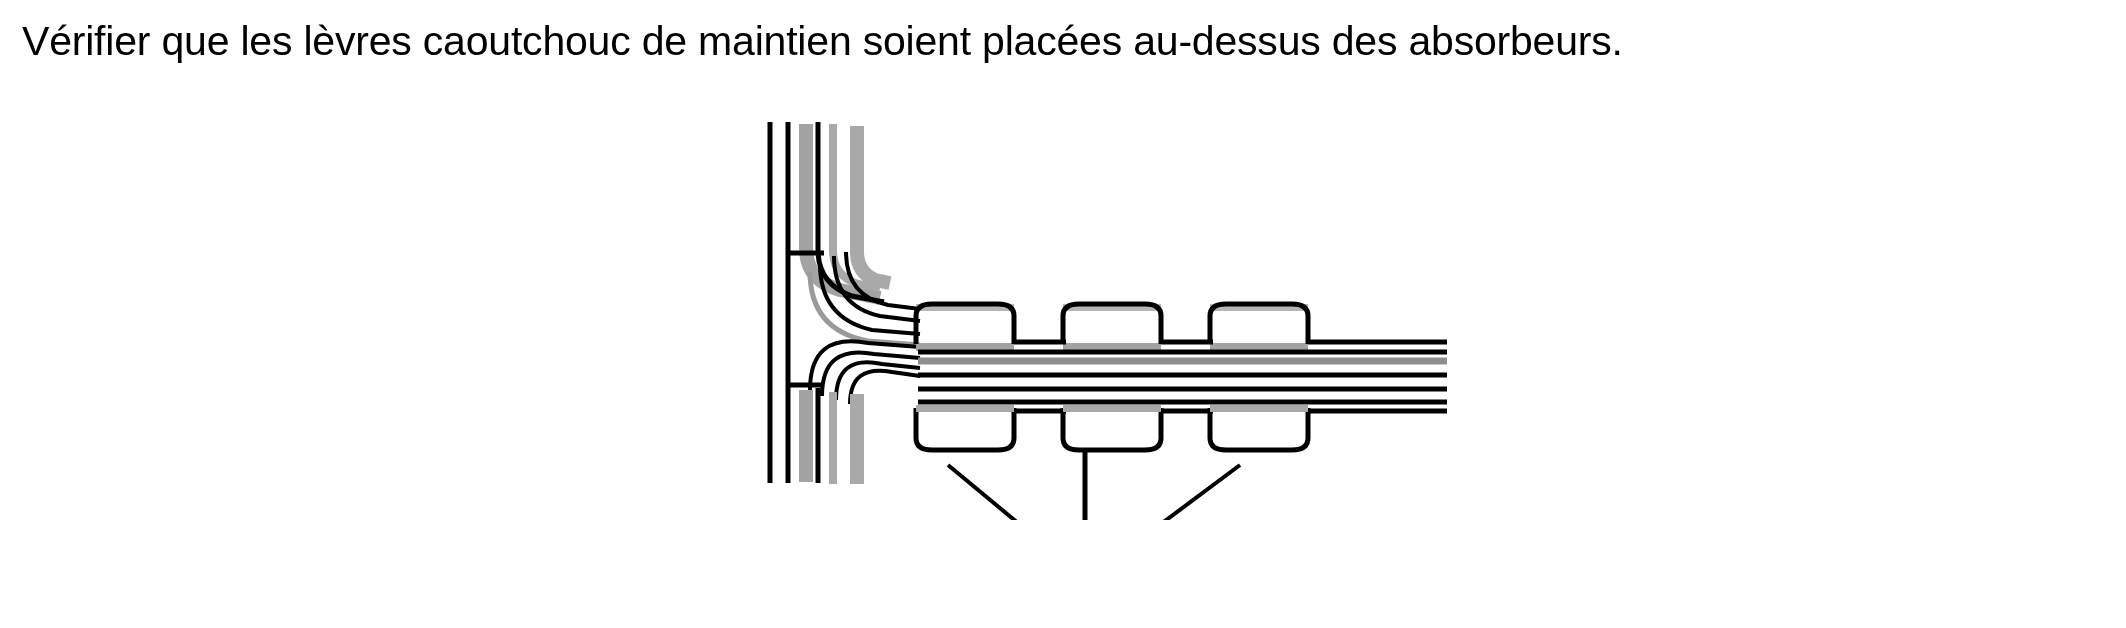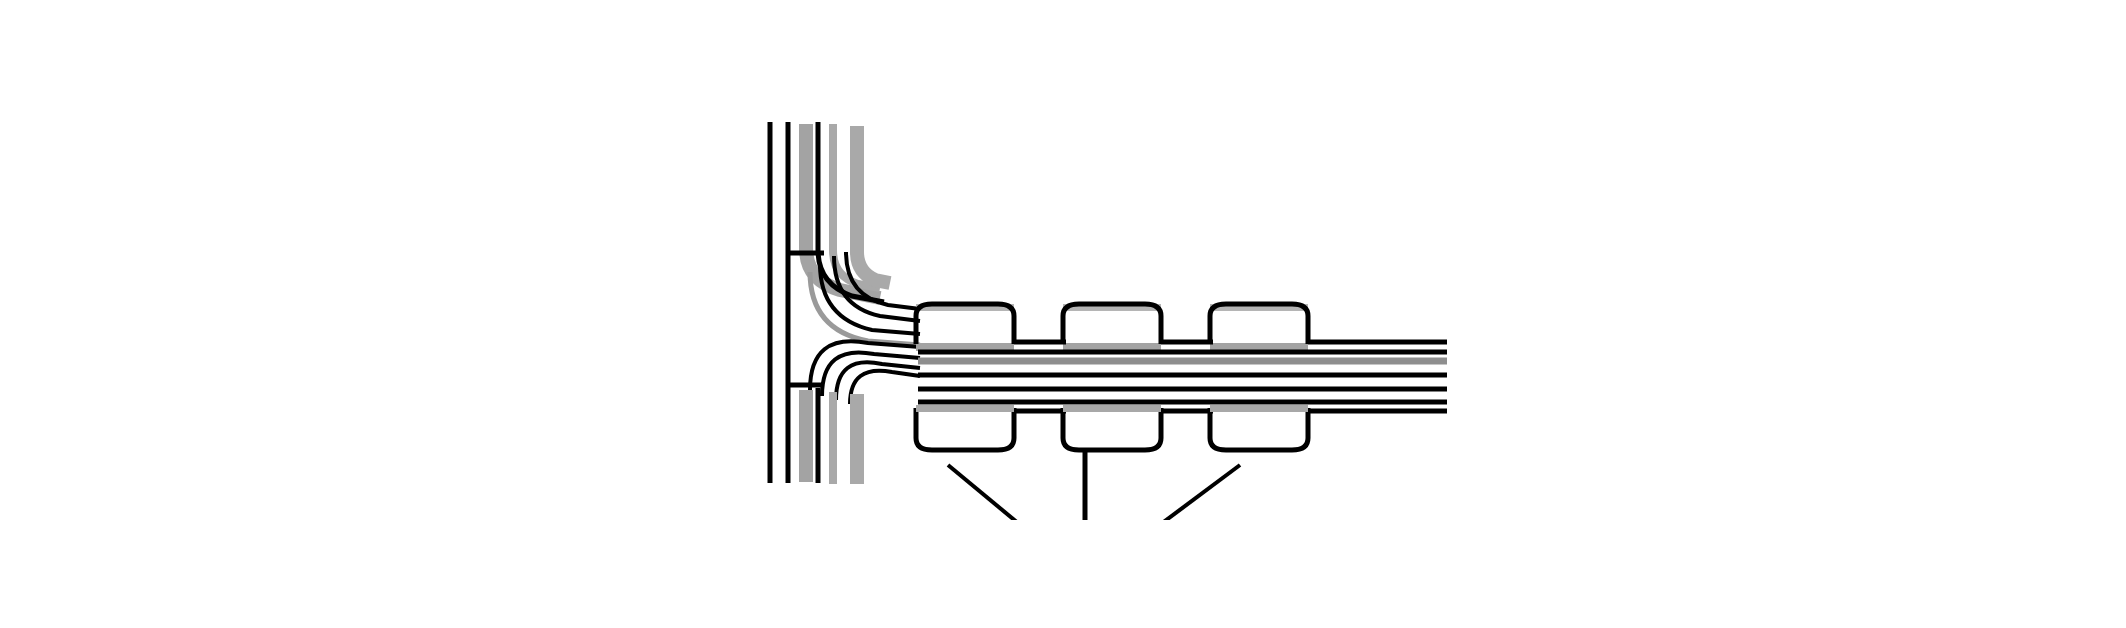--- a/index.html
+++ b/index.html
@@ -43,20 +43,21 @@
     position: absolute;
     left: 0;
     top: 0;
   }
 </style>
 </head>
 <body>
 
 <div id="page">
 
+  <div class="instruction-line">Vérifier que les lèvres caoutchouc de maintien soient placées au-dessus des absorbeurs.</div>
 
   <div class="figure-wrap">
 
     <svg class="figure-svg" width="2126" height="420" viewBox="0 0 2126 420" xmlns="http://www.w3.org/2000/svg">
 
       <g>
         <line x1="770" y1="22" x2="770" y2="264" stroke="#000" stroke-width="5"></line>
         <line x1="788" y1="22" x2="788" y2="264" stroke="#000" stroke-width="5"></line>
       </g>
 

